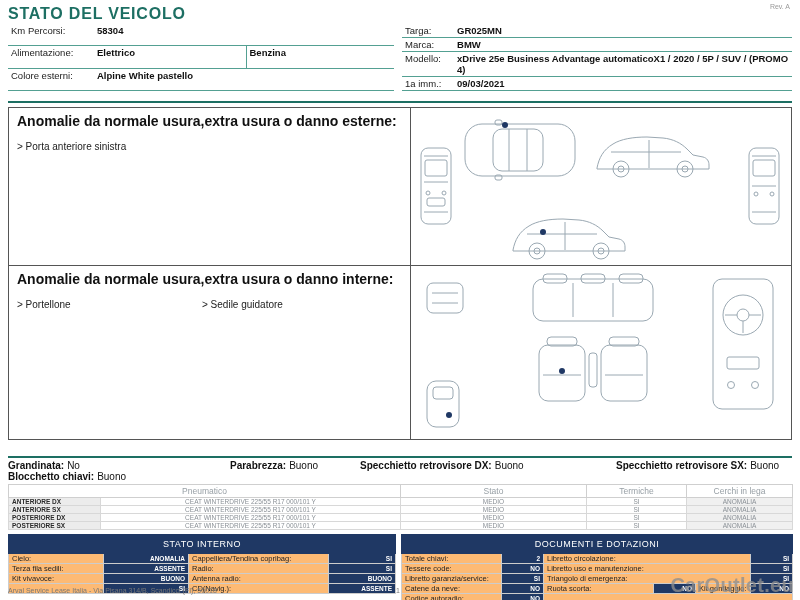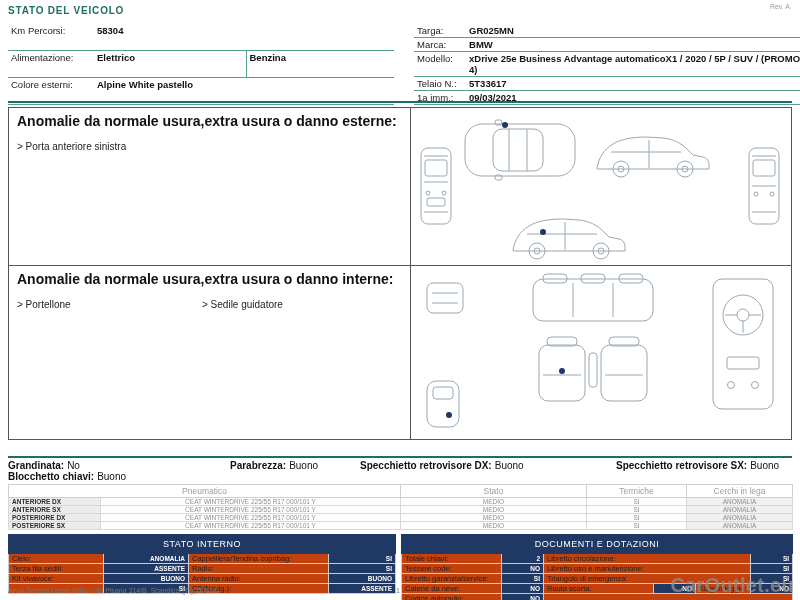--- a/index.html
+++ b/index.html
@@ -1,22 +1,22 @@
 <!DOCTYPE html>
 <html><head>
 <meta charset="utf-8">
 <style>
   *{box-sizing:border-box;margin:0;padding:0}
   html,body{width:800px;height:600px;background:#fff;font-family:"Liberation Sans",sans-serif;color:#111}
   .page{position:relative;width:800px;height:600px;background:#fff;overflow:hidden}
 
   .rev{position:absolute;top:3px;right:10px;font-size:7px;color:#999}
-  .title{position:absolute;top:5px;left:8px;font-size:10px;font-weight:bold;color:#1d6f63;letter-spacing:.8px}
-
-  .info-row{position:absolute;top:24px;left:8px;display:flex;gap:20px;width:784px}
+  .title{position:absolute;top:5px;left:8px;font-size:16px;font-weight:bold;color:#1d6f63;letter-spacing:.8px}
+
+  .info-row{position:absolute;top:24px;left:8px;display:flex;gap:8px;width:784px}
   table{border-collapse:collapse}
   .info-table{font-size:9.5px}
   .info-table td{border-bottom:1px solid #53a092;padding:1px 3px;vertical-align:top}
   .info-table .lbl{white-space:nowrap;color:#222;font-weight:normal}
   .info-table .val{font-weight:bold;color:#111}
   .info-left{width:386px;table-layout:fixed}
   .info-right{width:390px;table-layout:fixed}
   .v2{border-left:1px solid #53a092}
 
   .divider{position:absolute;left:8px;width:784px;height:2px;background:#1d6f63}
@@ -45,21 +45,21 @@
   .tires th{font-size:8.5px;font-weight:normal;color:#98a0a6;border:1px solid #cfcfcf;padding:1px 2px;background:#fff}
   .tires td{border:1px solid #d8d8d8;padding:0 3px;height:8px;text-align:center;color:#8a9096}
   .tires td.pos{background:#ececec;color:#2b2b2b;font-weight:bold;text-align:left}
   .tires td.cerchi{background:#f0f0f0}
 
   .lower{position:absolute;top:534px;table-layout:fixed}
   #tbl-interno{left:8px;width:387px}
   #tbl-doc{left:401px;width:391px}
   .lower th{background:#1f3864;color:#fff;font-size:9px;font-weight:normal;letter-spacing:.5px;padding:4px;border:1px solid #1f3864;text-align:center}
   .lower td{border:1px solid #ccc;height:9px;padding:0 3px;overflow:hidden;white-space:nowrap}
-  .lower td.lbl{font-size:7.5px;color:#222;background:#c2410c}
+  .lower td.lbl{font-size:7.5px;color:#222;background:#fdba74}
   .lower td.val{background:#1f3864;color:#fff;font-size:6.5px;font-weight:bold;text-align:right}
 
   .footer{position:absolute;bottom:6px;left:8px;width:784px;font-size:7px;color:#777}
   .footer .pagenum{position:absolute;left:388px;top:0}
   .watermark{position:absolute;right:6px;bottom:3px;font-size:20px;font-weight:bold;color:#8f8f8f;opacity:.78;letter-spacing:.3px}
 </style>
 </head>
 <body>
 
 <div class="page">
@@ -101,24 +101,20 @@
         <td class="lbl">Targa:</td>
         <td class="val">GR025MN</td>
       </tr>
       <tr>
         <td class="lbl">Marca:</td>
         <td class="val">BMW</td>
       </tr>
       <tr>
         <td class="lbl">Modello:</td>
         <td class="val">xDrive 25e Business Advantage automaticoX1 / 2020 / 5P / SUV / (PROMO 4)</td>
-      </tr>
-      <tr>
-        <td class="lbl">Telaio N.:</td>
-        <td class="val">5T33617</td>
       </tr>
       <tr>
         <td class="lbl">1a imm.:</td>
         <td class="val">09/03/2021</td>
       </tr>
     </tbody>
       </table>
   </div>
 
   <div class="divider" id="div1"></div>

